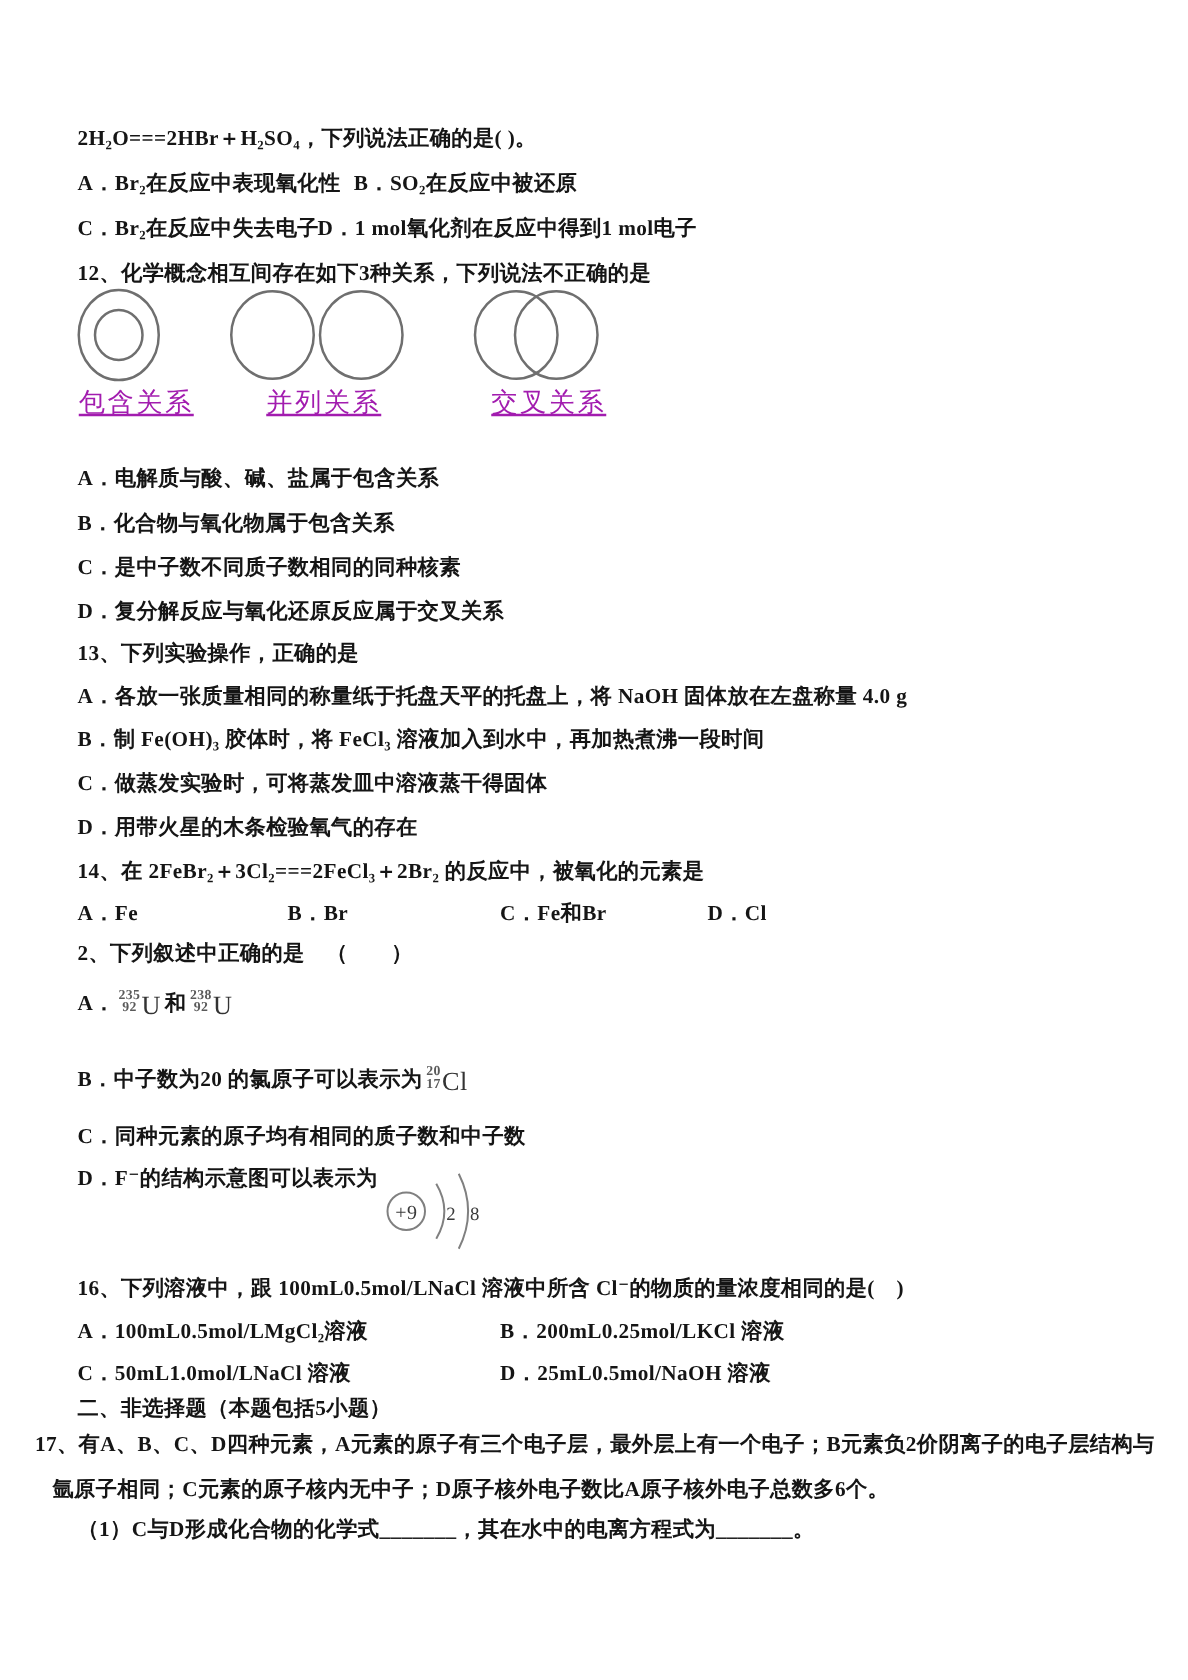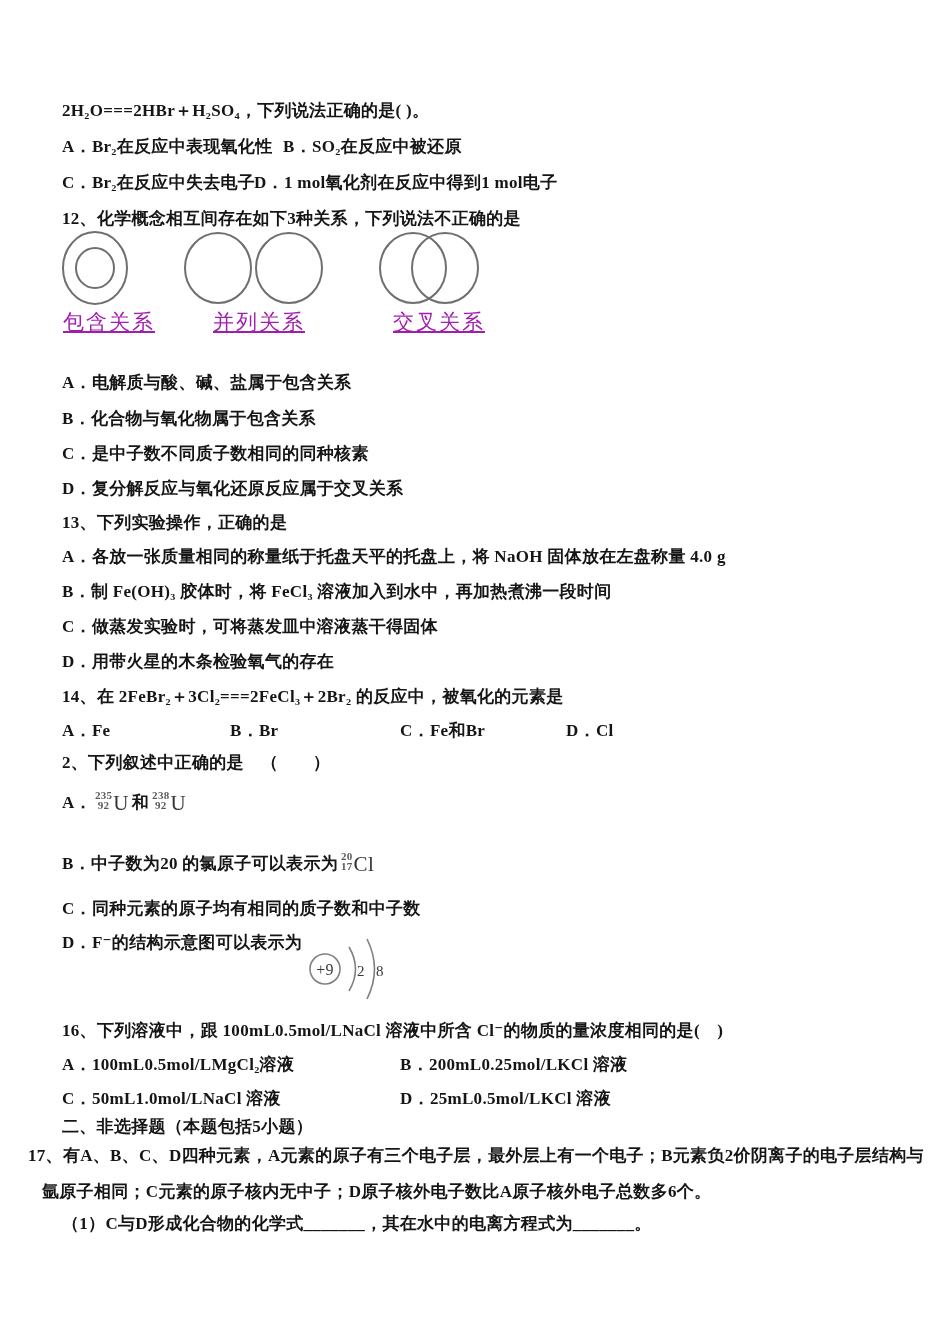--- a/index.html
+++ b/index.html
@@ -87,21 +87,21 @@
       <circle cx="21" cy="37" r="15"></circle>
       <text x="21" y="43" font-size="16" text-anchor="middle">+9</text>
       <path class="shell" d="M45 15 Q 58 37 45 59"></path>
       <text x="53" y="44" font-size="15">2</text>
       <path class="shell" d="M63 7 Q 78 37 63 67"></path>
       <text x="72" y="44" font-size="15">8</text>
     </svg></div>
 
   <div class="line" style="top:1020px">16、下列溶液中，跟 100mL0.5mol/LNaCl 溶液中所含 Cl⁻的物质的量浓度相同的是(　)</div>
   <div class="line" style="top:1054px"><span>A．100mL0.5mol/LMgCl₂溶液</span><span class="col" style="left:338px">B．200mL0.25mol/LKCl 溶液</span></div>
-  <div class="line" style="top:1088px"><span>C．50mL1.0mol/LNaCl 溶液</span><span class="col" style="left:338px">D．25mL0.5mol/LKCl 溶液</span></div>
+  <div class="line" style="top:1088px"><span>C．50mL1.0mol/LNaCl 溶液</span><span class="col" style="left:338px">D．25mL0.5mol/NaOH 溶液</span></div>
 
   <div class="line" style="top:1116px">二、非选择题（本题包括5小题）</div>
 
   <div class="line" style="top:1145px;left:28px">17、有A、B、C、D四种元素，A元素的原子有三个电子层，最外层上有一个电子；B元素负2价阴离子的电子层结构与</div>
   <div class="line" style="top:1181px;left:42px">氩原子相同；C元素的原子核内无中子；D原子核外电子数比A原子核外电子总数多6个。</div>
   <div class="line" style="top:1213px">（1）C与D形成化合物的化学式_______，其在水中的电离方程式为_______。</div>
 
 </div>
 
 </body></html>

